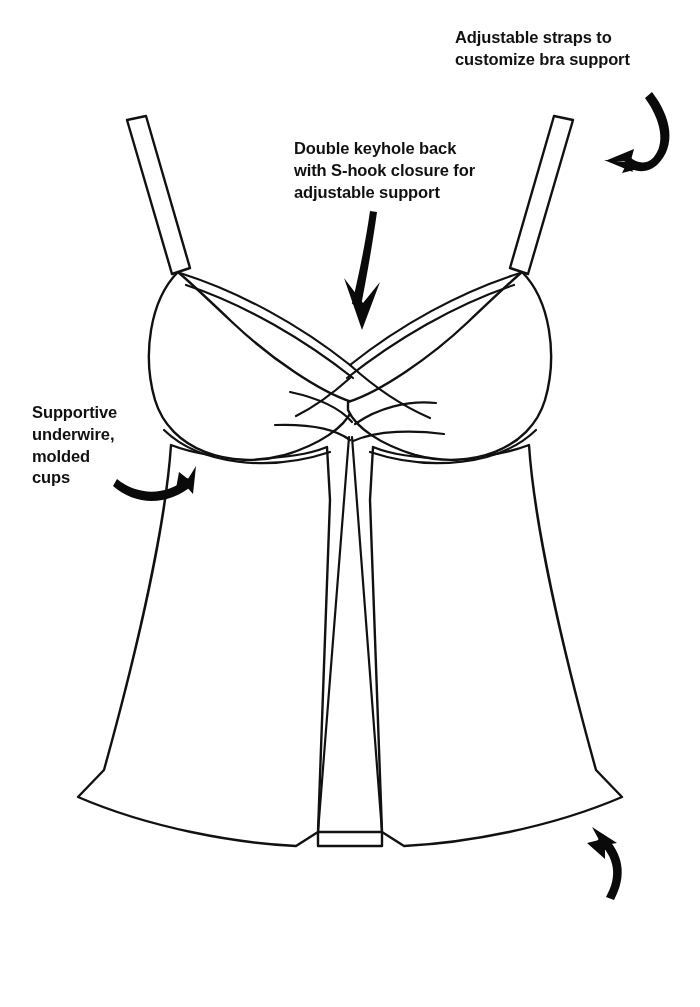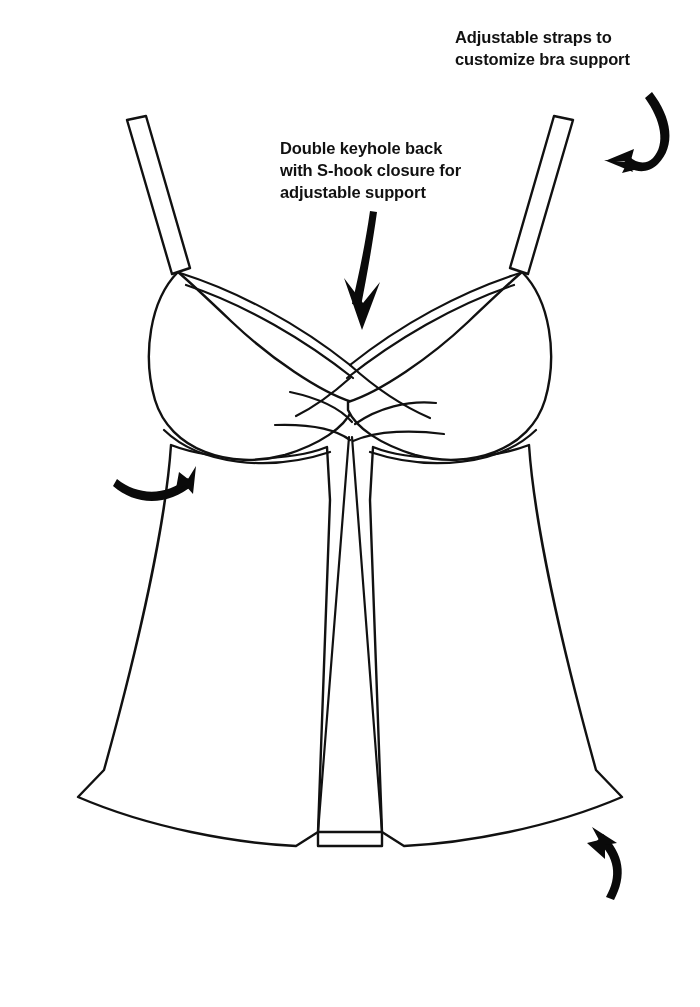--- a/index.html
+++ b/index.html
@@ -60,21 +60,21 @@
     white-space: pre-line;
   }
   #callout-straps {
     top: 27px;
     left: 455px;
     width: 228px;
     text-align: left;
   }
   #callout-keyhole {
     top: 138px;
-    left: 280px;
+    left: 294px;
     width: 236px;
     text-align: left;
   }
   #callout-underwire {
     top: 402px;
     left: 32px;
     width: 140px;
     text-align: left;
   }
   #callout-flyaway {
@@ -219,15 +219,19 @@
 
   </svg>
 
   <div class="callout" id="callout-straps">Adjustable straps to
 customize bra support</div>
 
   <div class="callout" id="callout-keyhole">Double keyhole back
 with S-hook closure for
 adjustable support</div>
 
+  <div class="callout" id="callout-underwire">Supportive
+underwire,
+molded
+cups</div>
 
 
 </div>
 
 </body></html>

